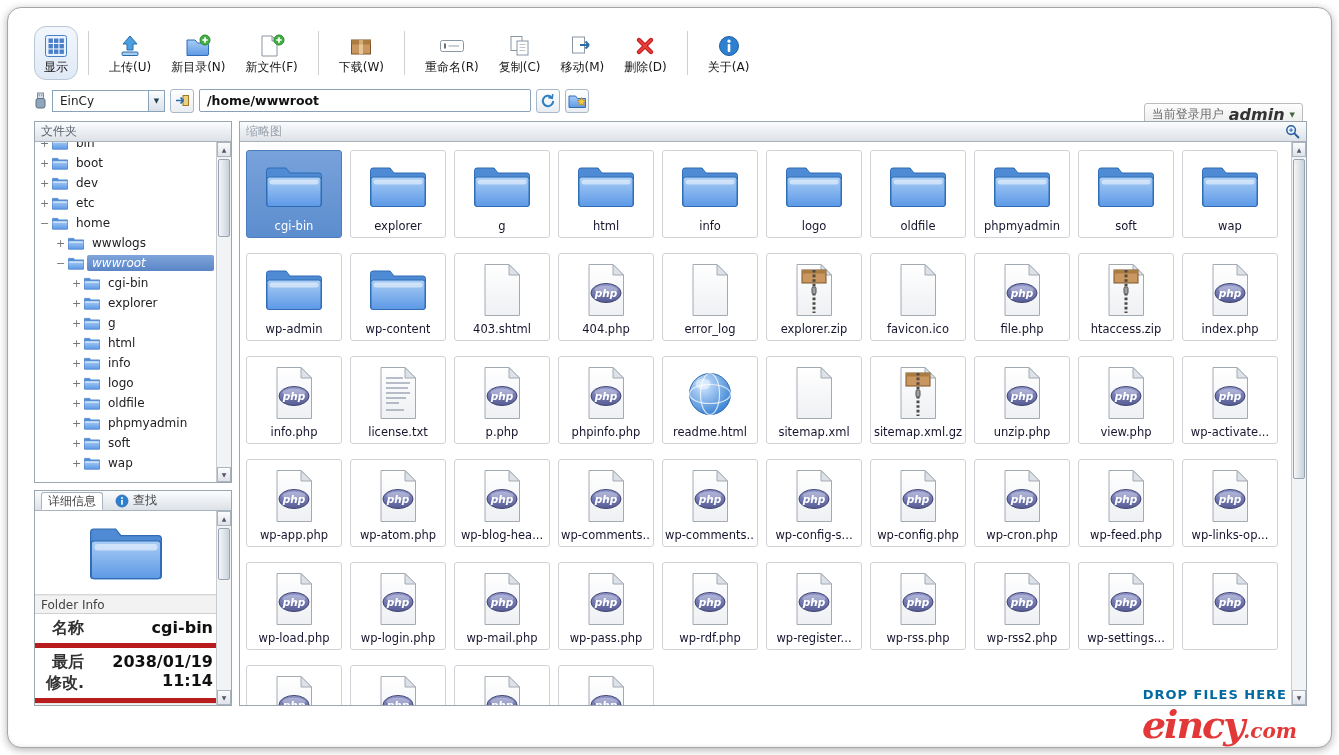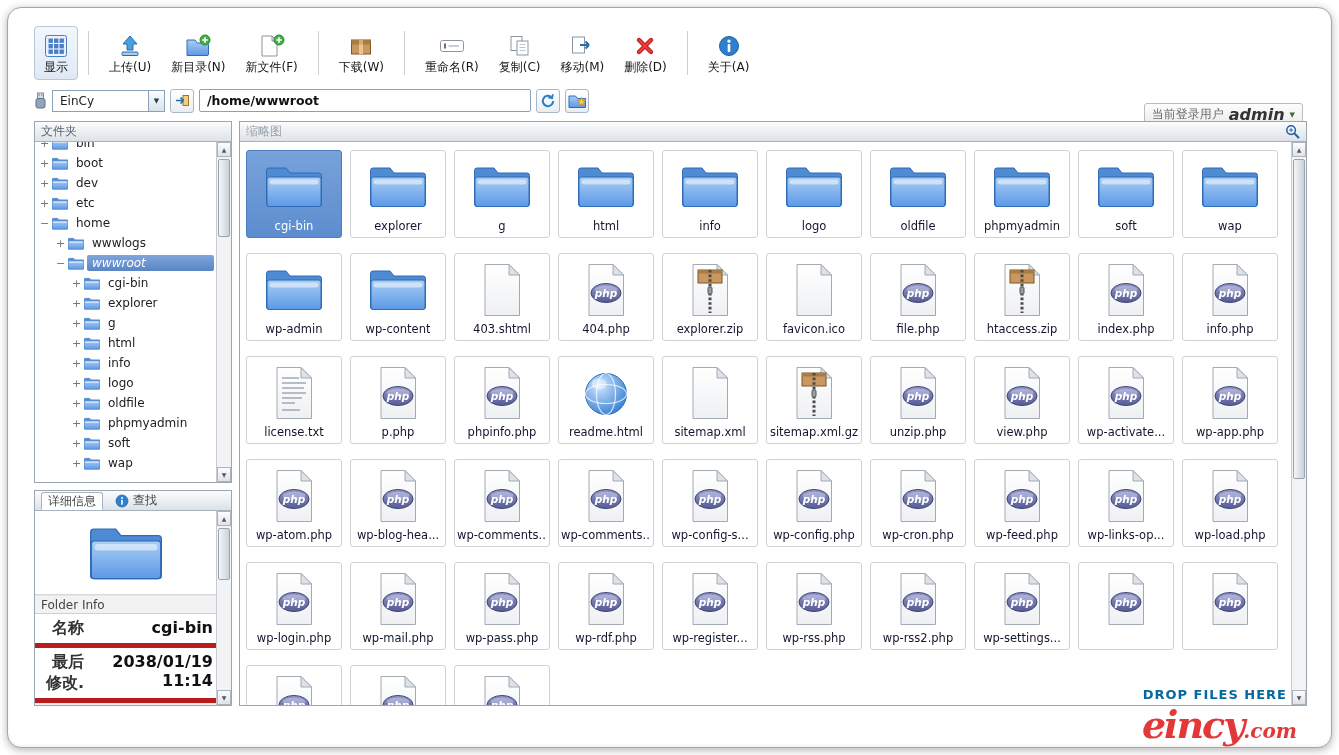--- a/index.html
+++ b/index.html
@@ -5,21 +5,21 @@
   * { margin:0; padding:0; box-sizing:border-box; }
   html,body { width:1339px; height:755px; background:#fff; overflow:hidden;
               font-family:"DejaVu Sans","Liberation Sans",sans-serif; }
   .window { position:absolute; left:7px; top:7px; width:1325px; height:741px;
             background:#fff; border:1px solid #a6a6a6; border-radius:14px;
             box-shadow:0 2px 8px rgba(0,0,0,.30), inset 0 -2px 3px rgba(0,0,0,.05); overflow:hidden; }
 
   
   .toolbar { display:flex; align-items:stretch; margin:18px 28px 0 26px; height:54px; }
   .tb-btn { display:flex; flex-direction:column; align-items:center; justify-content:space-between;
-            padding:5px 9px 3px; border:1px solid transparent; border-radius:4px; cursor:pointer; }
+            padding:5px 9px 3px; border:1px solid transparent; border-radius:12px; cursor:pointer; }
   .tb-btn.active { border-color:#b9c6d6; background:linear-gradient(#f2f7fd,#dfe9f5); }
   .tb-icon { height:27px; display:flex; align-items:center; }
   .tb-label { font-size:12px; color:#171717; white-space:nowrap; }
   .tb-sep { width:1px; background:#cfcfcf; margin:5px 10px; box-shadow:1px 0 0 #fff; }
 
   
   .addressbar { display:flex; align-items:center; gap:5px; margin:8px 28px 0 26px; height:25px; }
   .ab-icon { display:flex; align-items:center; }
   .combo { display:flex; align-items:center; }
   .combo-text { width:96px; height:22px; border:1px solid #8aa2b8; border-right:none; background:#fff;
@@ -728,20 +728,29 @@
 <text x="21" y="33.5" text-anchor="middle" font-size="10.5" font-style="italic" font-weight="bold" fill="#ffffff" font-family="DejaVu Sans, sans-serif">php</text>
                   </svg>
                 </span>
     <span class="tile-label">404.php</span>
   </div>
               <div class="tile">
     <span class="tile-icon">
                   <svg width="42" height="54" viewBox="0 0 42 54">
 <path d="M4 1.5 H28 L38.5 12 V52.5 H4 Z" fill="url(#gPage)" stroke="#a2aab2"></path>
 <path d="M28 1.5 V12 H38.5 Z" fill="#dde2e8" stroke="#a2aab2"></path>
+                  </svg>
+                </span>
+    <span class="tile-label">error_log</span>
+  </div>
+              <div class="tile">
+    <span class="tile-icon">
+                  <svg width="42" height="54" viewBox="0 0 42 54">
+<path d="M4 1.5 H28 L38.5 12 V52.5 H4 Z" fill="url(#gPage)" stroke="#a2aab2"></path>
+<path d="M28 1.5 V12 H38.5 Z" fill="#dde2e8" stroke="#a2aab2"></path>
                     <rect x="9" y="7" width="24" height="13" fill="#c9975f" stroke="#7c5428"></rect>
 <rect x="9" y="7" width="24" height="3.5" fill="#a97c42"></rect>
 <line x1="21" y1="7" x2="21" y2="50" stroke="#4e4a45" stroke-width="3" stroke-dasharray="2.6 2"></line>
 <rect x="19" y="24" width="4" height="7" rx="1.2" fill="#9aa0a6" stroke="#555555"></rect>
                   </svg>
                 </span>
     <span class="tile-label">explorer.zip</span>
   </div>
               <div class="tile">
     <span class="tile-icon">

